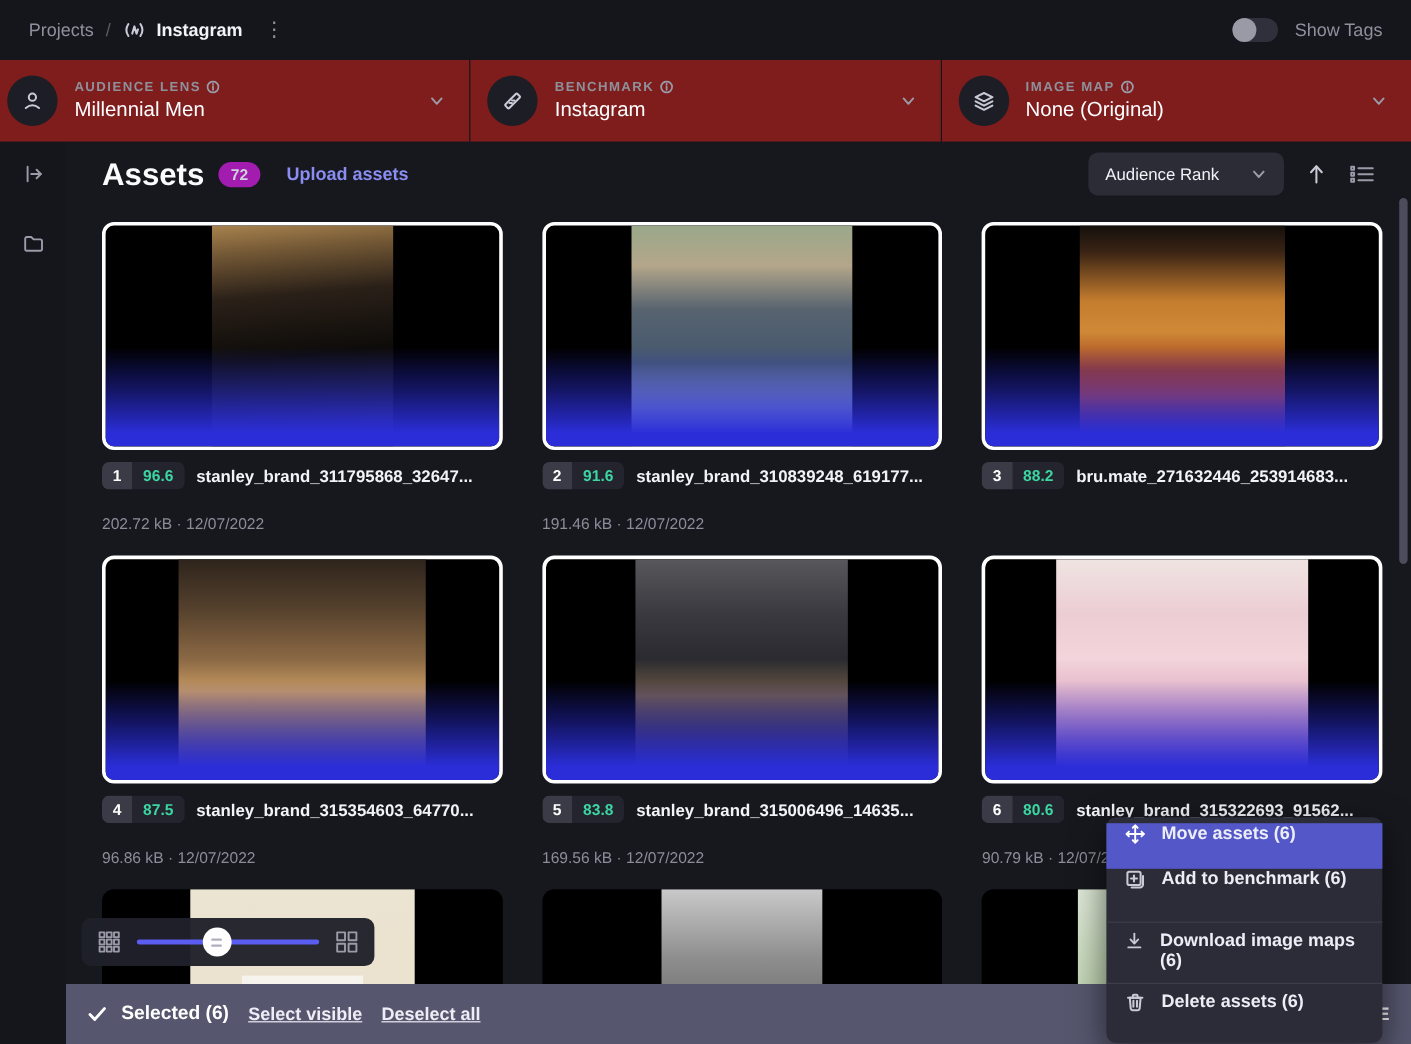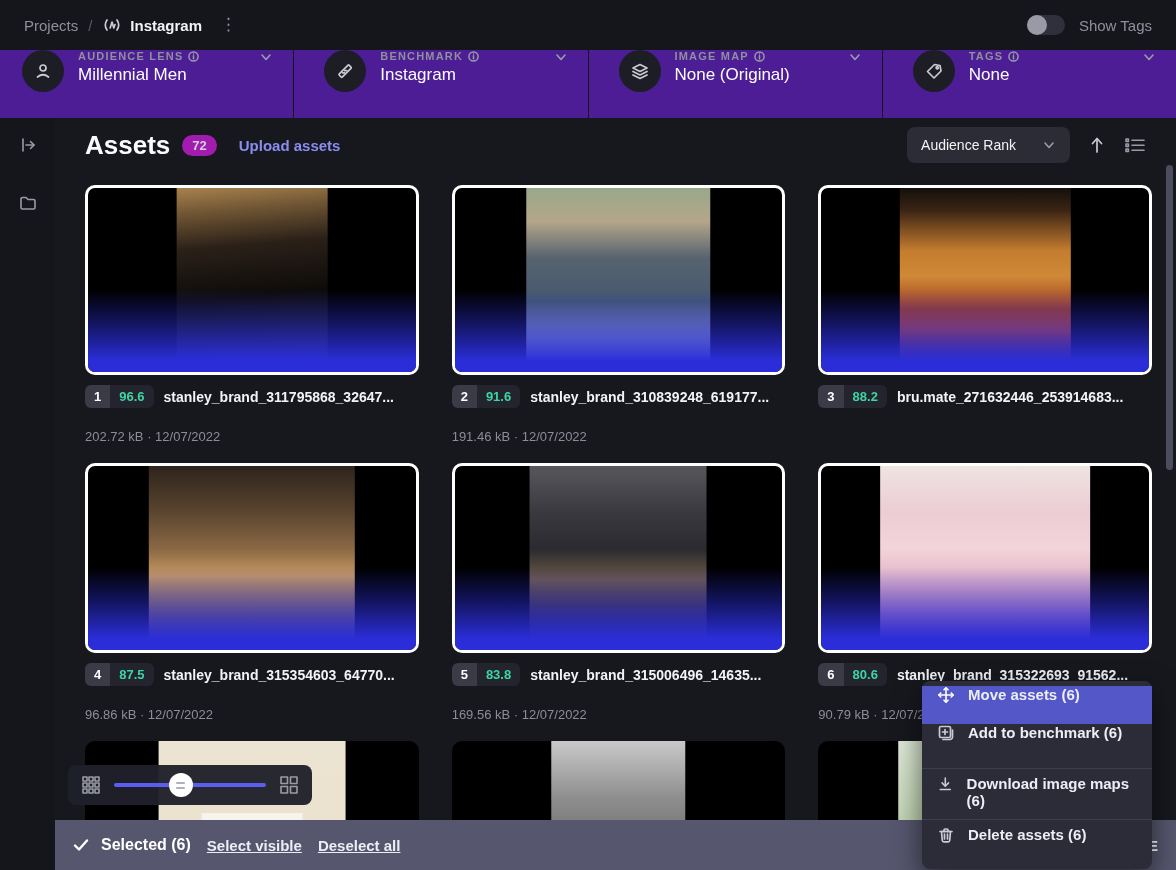--- a/index.html
+++ b/index.html
@@ -16,21 +16,21 @@
   .proj-name { color:#f2f3f7; font-size:15px; font-weight:700; }
   .kebab { margin-left:18px; color:#8e909c; font-size:17px; letter-spacing:0; line-height:10px; cursor:pointer; }
   .topbar-right { margin-left:auto; display:flex; align-items:center; gap:14px; }
   .toggle { width:38px; height:20px; border-radius:10px; background:#2f303c; position:relative; cursor:pointer; }
   .toggle .knob { position:absolute; left:0px; top:0px; width:20px; height:20px; border-radius:50%; background:#9a9aa6; }
   .show-tags { color:#8e909c; font-size:15px; }
 
   
   .filterbar { position:absolute; left:0; top:50px; width:1176px; height:68px;
     background:#15161c; display:flex; gap:1px; z-index:6; }
-  .fsec { flex:1; background:#4c1d95; display:flex; align-items:flex-start; padding:0 20px 0 30px; overflow:hidden; }
+  .fsec { flex:1; background:#7f1d1d; display:flex; align-items:center; padding:0 20px 0 14px; overflow:hidden; }
   .fcircle { width:42px; height:42px; border-radius:50%; background:#1c1d25; flex:none;
     display:flex; align-items:center; justify-content:center; margin-right:14px; }
   .fsec.first .fcircle { margin-left:-8px; }
   .ftext { flex:1; min-width:0; }
   .flabel { display:flex; align-items:center; gap:5px; font-size:11px; font-weight:700;
     letter-spacing:1.2px; color:#8e909c; margin-bottom:3px; }
   .fvalue { font-size:17px; color:#fdfdff; white-space:nowrap; }
   .fchev { flex:none; margin-left:8px; }
 
   
@@ -183,42 +183,20 @@
             <line x1="6" y1="3.2" x2="6" y2="3.4"></line>
           </svg>
       </div>
       <div class="fvalue">None (Original)</div>
     </div>
     <svg class="fchev ic" width="14" height="14" viewBox="0 0 14 14">
         <polyline points="3,5 7,9.5 11,5"></polyline>
       </svg>
   </div>
 
-  <div class="fsec">
-    <div class="fcircle">
-      <svg width="22" height="22" viewBox="0 0 22 22" class="ic-light">
-        <path d="M11.5 4.5 l5.5 1 1 5.5 -7 7 -6.5 -6.5 z"></path>
-          <circle cx="14.2" cy="7.8" r="1.1"></circle>
-      </svg>
-    </div>
-    <div class="ftext">
-      <div class="flabel">
-          <span>TAGS</span>
-        <svg width="11" height="11" viewBox="0 0 12 12" class="ic">
-            <circle cx="6" cy="6" r="5"></circle>
-            <line x1="6" y1="5.2" x2="6" y2="8.6"></line>
-            <line x1="6" y1="3.2" x2="6" y2="3.4"></line>
-          </svg>
-      </div>
-      <div class="fvalue">None</div>
-    </div>
-    <svg class="fchev ic" width="14" height="14" viewBox="0 0 14 14">
-        <polyline points="3,5 7,9.5 11,5"></polyline>
-      </svg>
-  </div>
 </div>
 
 <div class="rail">
   <div class="ricon r1">
     <svg width="20" height="20" viewBox="0 0 20 20" class="ic">
         <line x1="5" y1="4" x2="5" y2="16"></line>
         <line x1="8" y1="10" x2="16" y2="10"></line>
         <polyline points="12.5,6.5 16,10 12.5,13.5"></polyline>
       </svg>
   </div>

